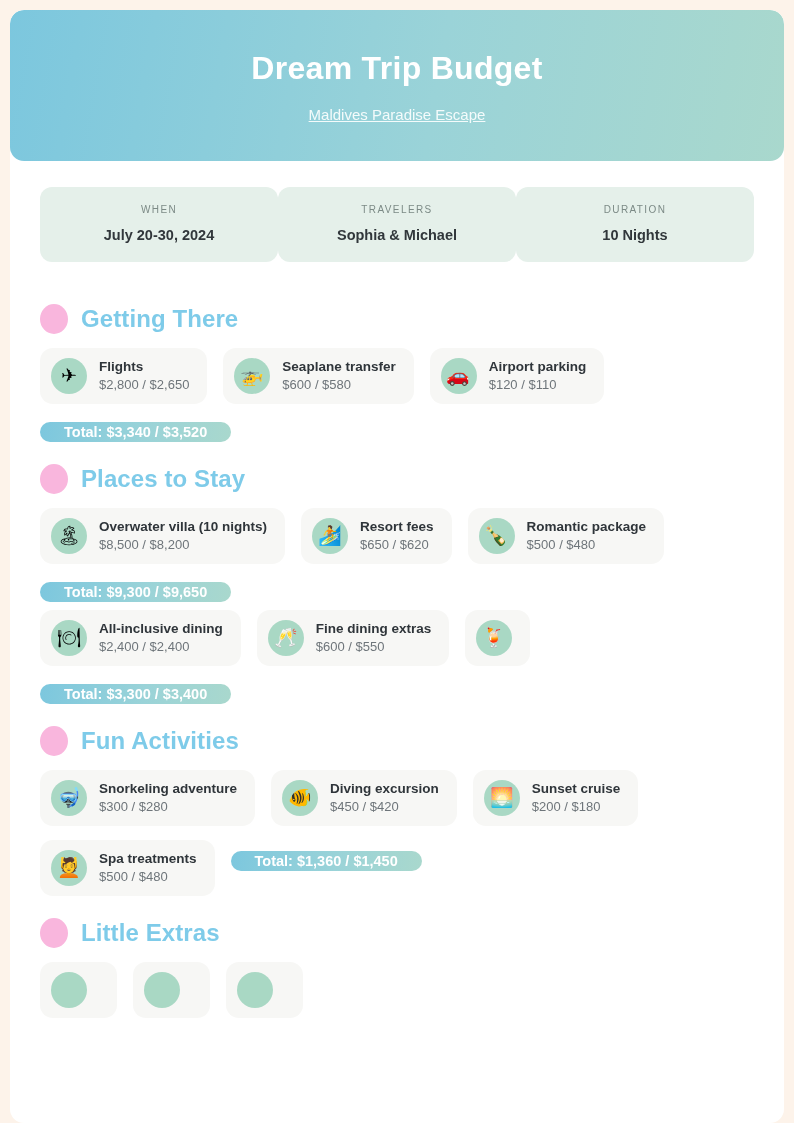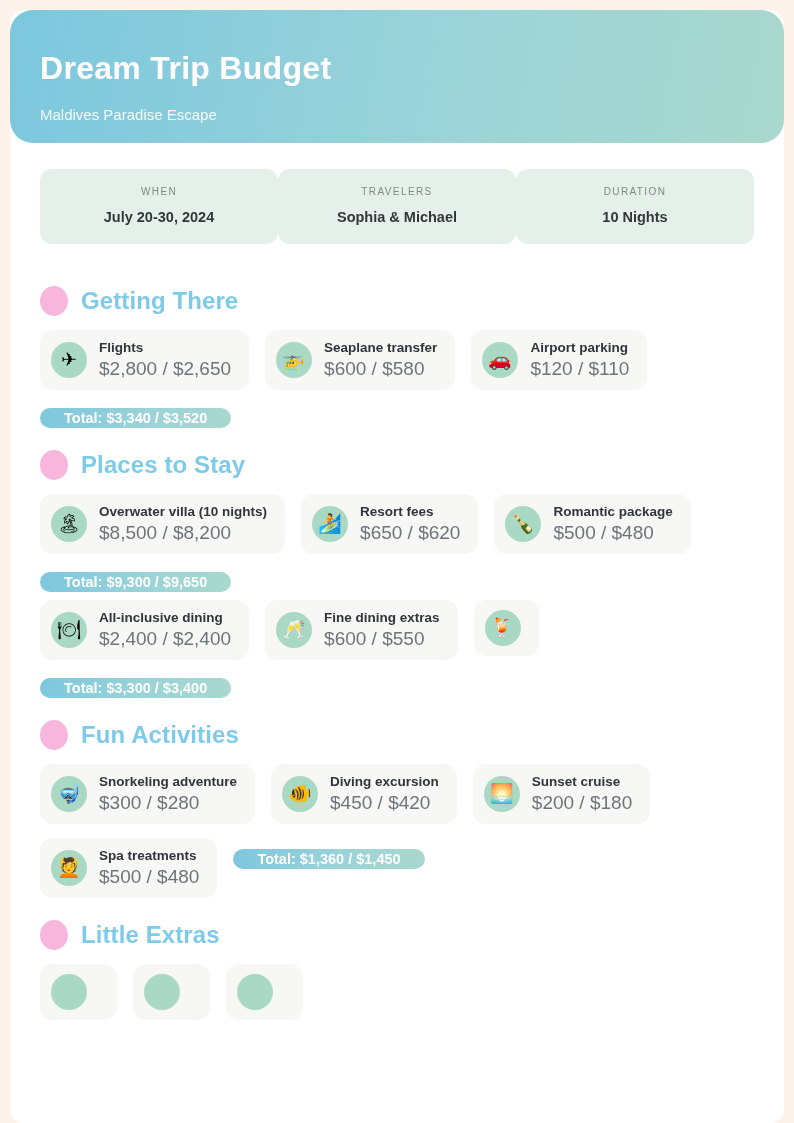--- a/index.html
+++ b/index.html
@@ -21,36 +21,37 @@
     border-radius: 14px;
     width: 774px;
     min-height: 1113px;
     overflow: hidden;
     position: relative;
   }
 
   
   .header {
     background: linear-gradient(100deg, #7cc7de 0%, #9ad3d8 55%, #a9d8cd 100%);
-    border-radius: 23px;
-    padding: 40px 30px 20px 30px;
-    text-align: left;
+    border-radius: 14px;
+    padding: 40px 30px 38px 30px;
+    text-align: center;
   }
   .header-title {
     color: #ffffff;
     font-size: 32px;
     font-weight: bold;
     letter-spacing: .3px;
     line-height: 1.15;
   }
   .header-subtitle {
     color: #f4fbfb;
     font-size: 15px;
     margin-top: 19px;
     font-weight: normal;
+    text-decoration: underline;
   }
 
   
   .info-strip {
     display: flex;
     gap: 0;
     padding: 26px 30px 4px 30px;
   }
   .info-box {
     flex: 1 1 0;
@@ -127,21 +128,21 @@
     font-family: "DejaVu Sans", sans-serif;
   }
   .item-text { display: flex; flex-direction: column; gap: 3px; }
   .item-name {
     font-size: 13.5px;
     font-weight: bold;
     color: #2f353a;
     white-space: nowrap;
   }
   .item-price {
-    font-size: 19px;
+    font-size: 13px;
     color: #6e757a;
     white-space: nowrap;
   }
 
   .total-pill {
     display: inline-flex;
     align-items: center;
     background: linear-gradient(100deg, #7cc7de 0%, #9ad3d8 55%, #a9d8cd 100%);
     color: #ffffff;
     border-radius: 22px;

